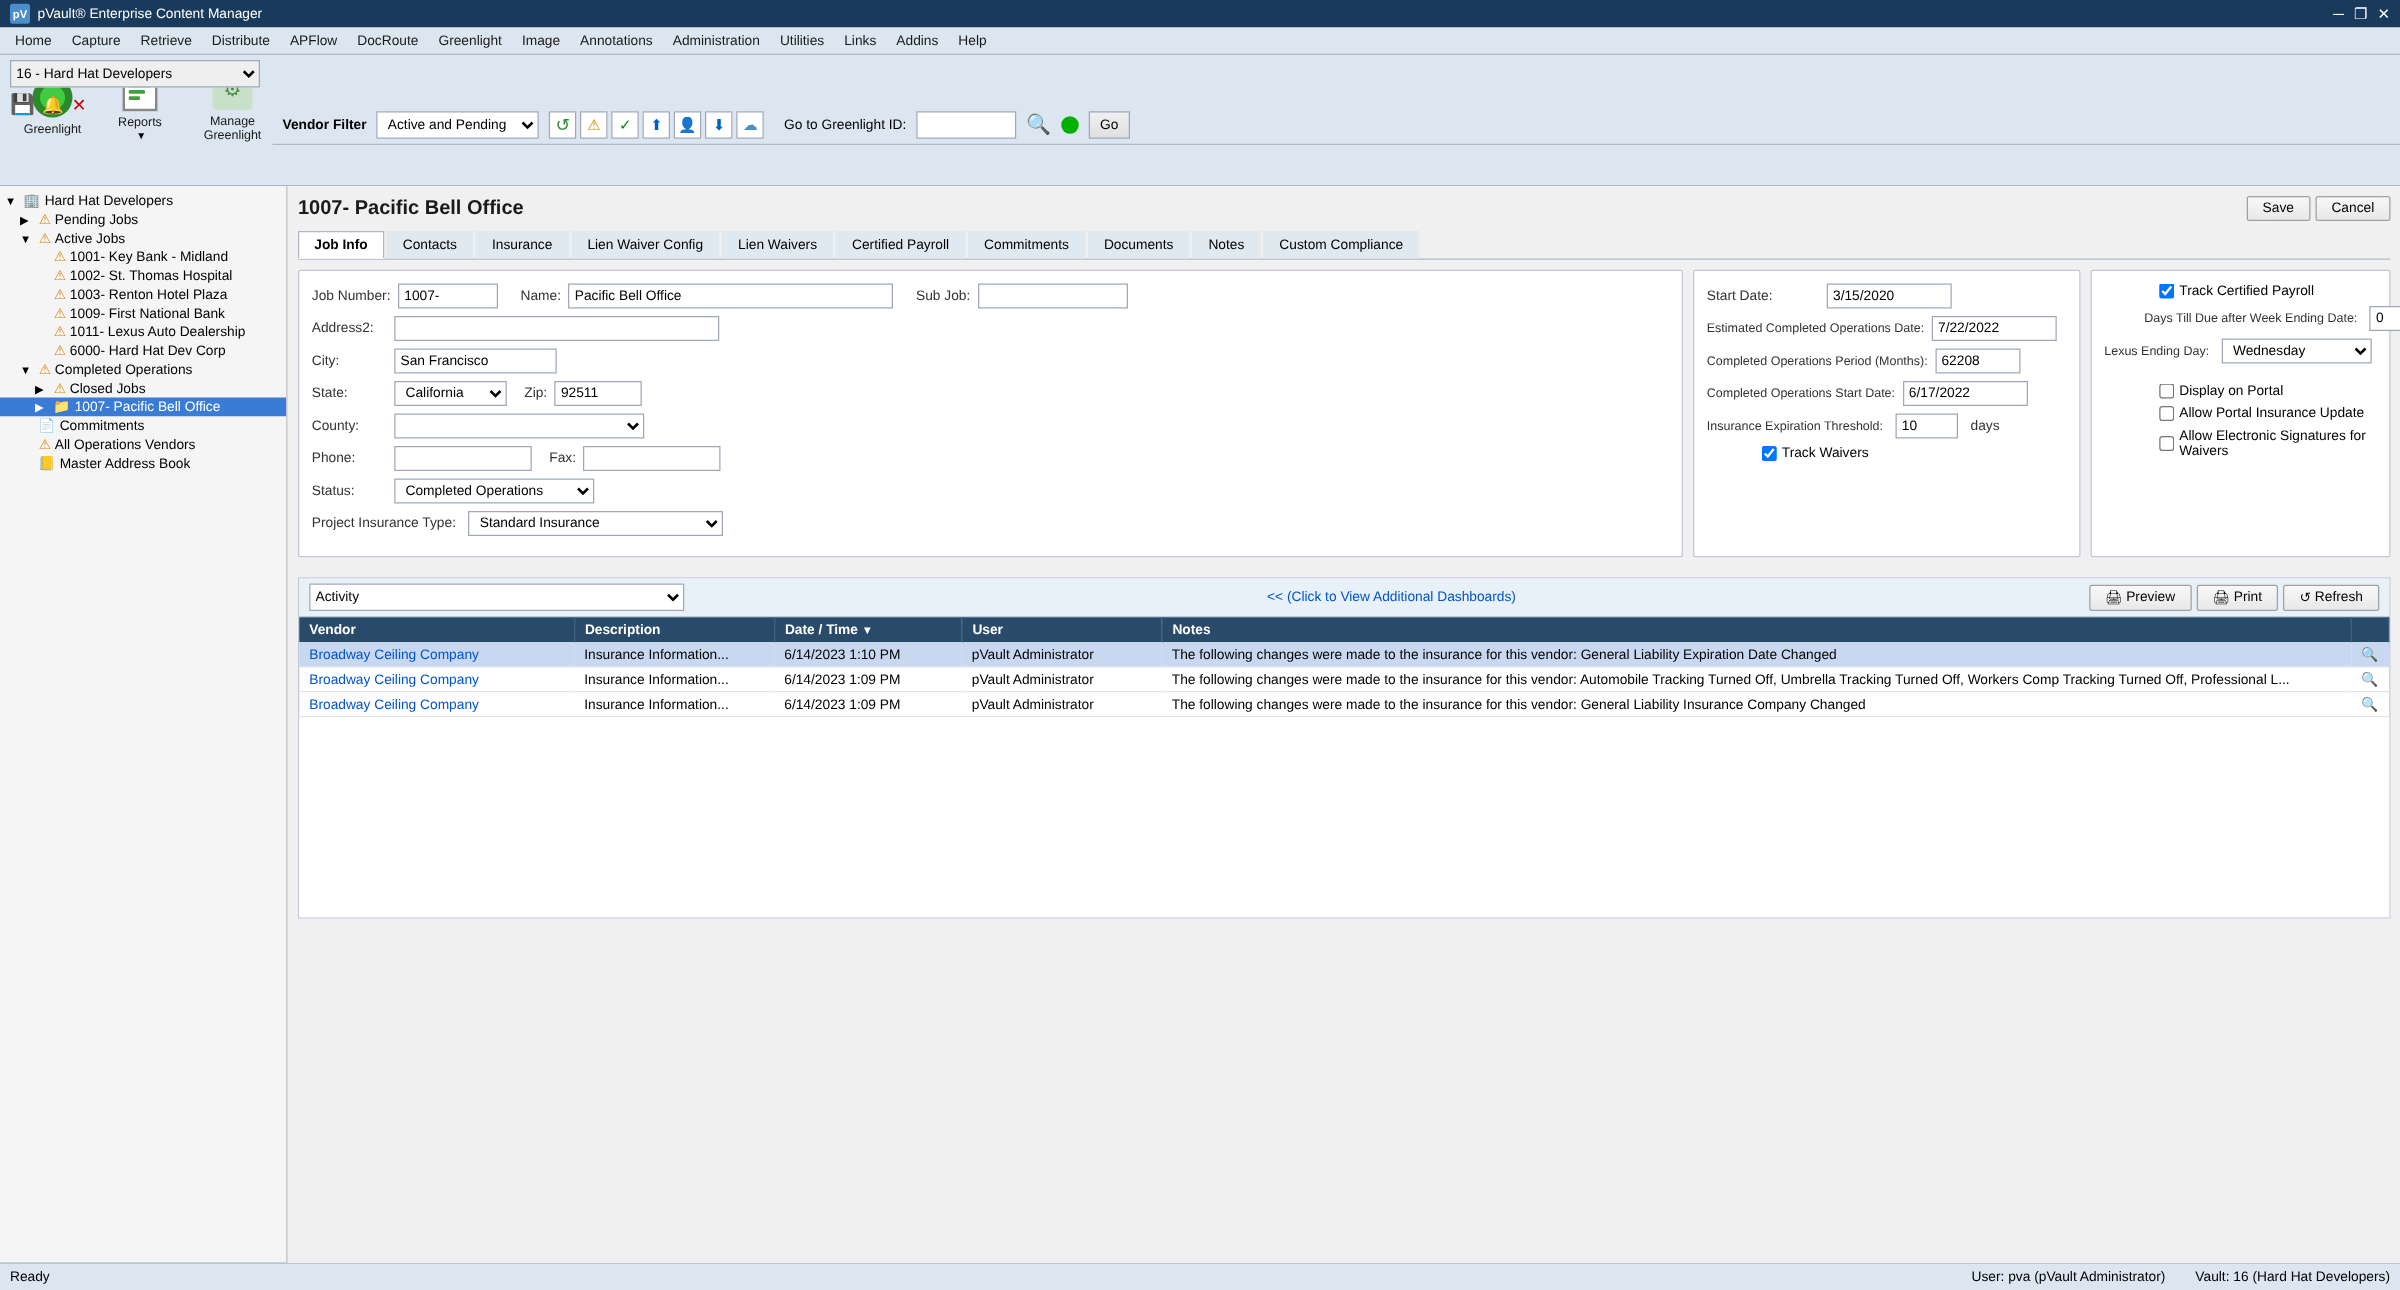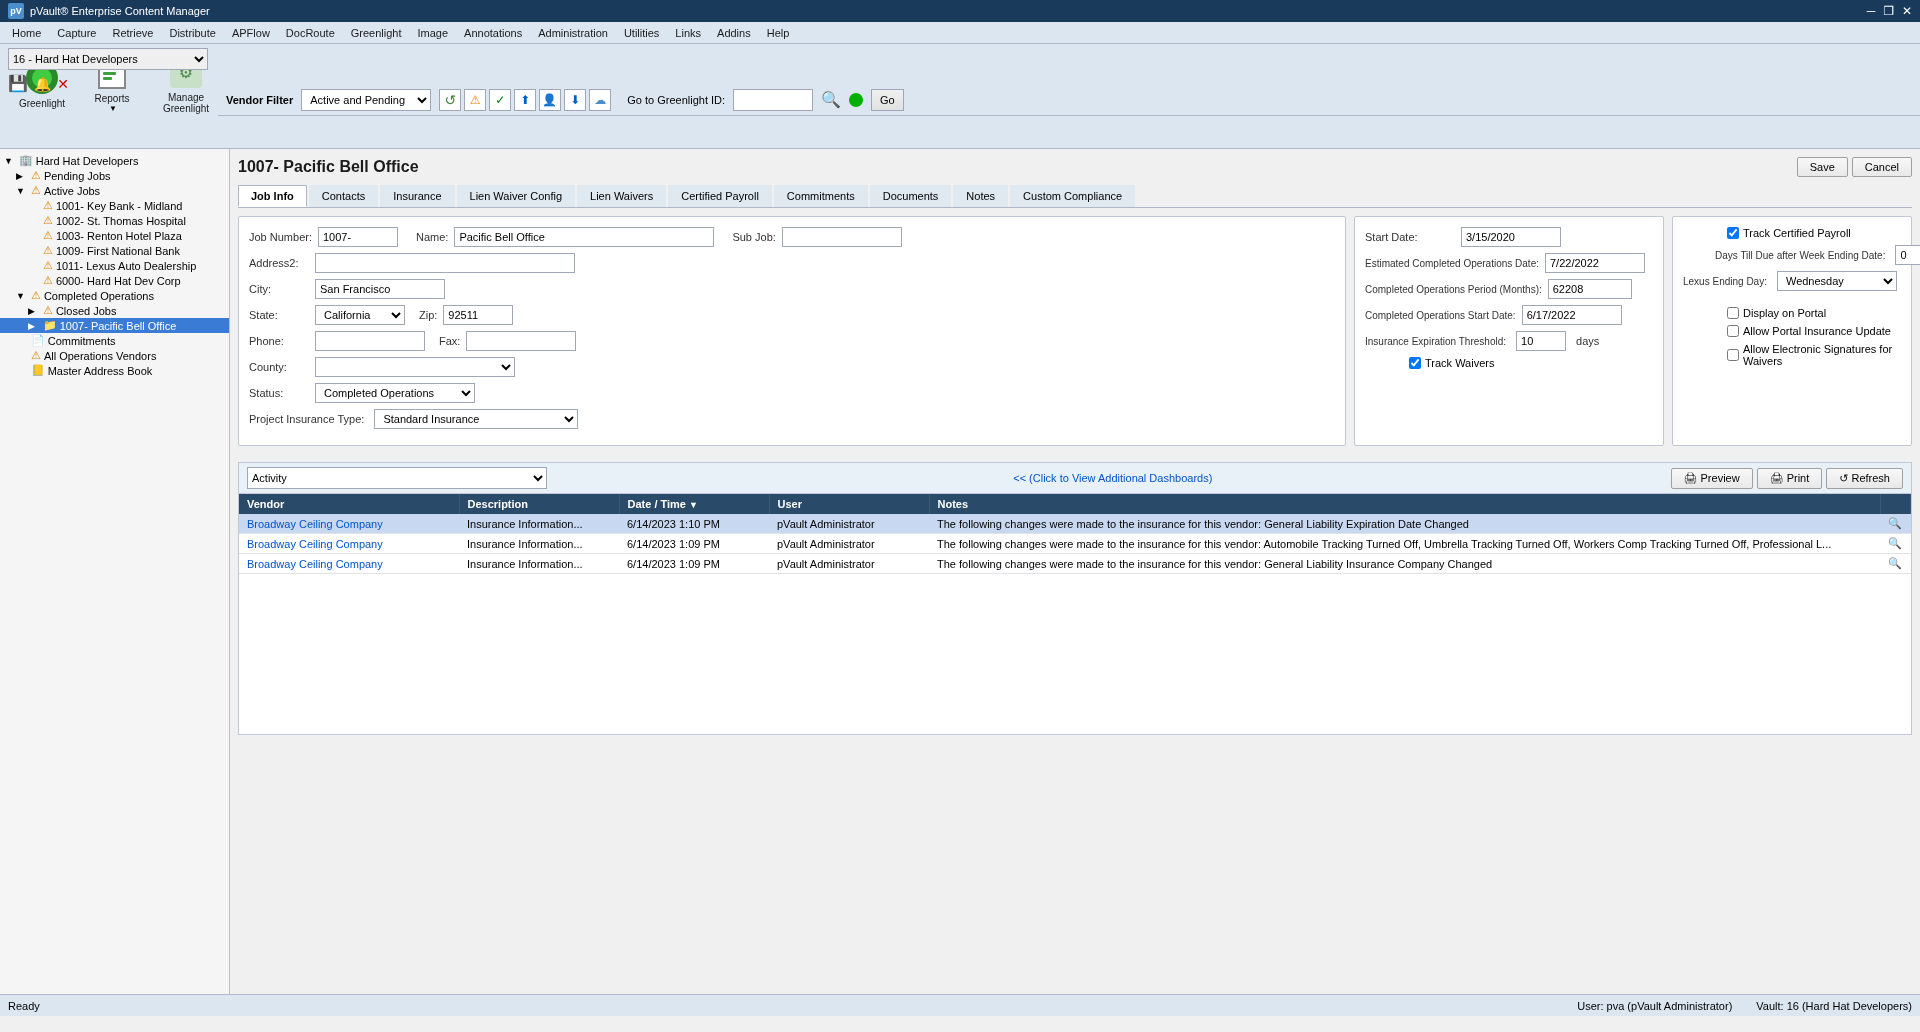--- a/index.html
+++ b/index.html
@@ -323,31 +323,31 @@
         <div class="form-row">
           <span class="form-label" style="min-width:60px;">State:</span>
           <select class="form-select" style="width:90px;">
             <option>California</option>
           </select>
           <span class="form-label" style="margin-left:8px;">Zip:</span>
           <input class="form-input" type="text" style="width: 70px;" value="92511">
         </div>
 
         <div class="form-row">
+          <span class="form-label" style="min-width:60px;">County:</span>
+          <select class="form-select" style="width:200px;">
+            <option></option>
+          </select>
+        </div>
+
+        <div class="form-row">
           <span class="form-label" style="min-width:60px;">Phone:</span>
           <input class="form-input" type="text" style="width: 110px;" value="">
           <span class="form-label" style="margin-left:8px;">Fax:</span>
           <input class="form-input" type="text" style="width: 110px;" value="">
-        </div>
-
-        <div class="form-row">
-          <span class="form-label" style="min-width:60px;">County:</span>
-          <select class="form-select" style="width:200px;">
-            <option></option>
-          </select>
         </div>
 
         <div class="form-row">
           <span class="form-label" style="min-width:60px;">Status:</span>
           <select class="form-select" style="width:160px;">
             <option>Completed Operations</option>
             <option>Active</option>
             <option>Pending</option>
             <option>Closed</option>
           </select>
@@ -371,21 +371,21 @@
           <input class="form-input" type="text" style="width: 100px;" value="3/15/2020">
         </div>
 
         <div class="form-row">
           <span class="form-label" style="min-width:90px;font-size:10px;">Estimated Completed Operations Date:</span>
           <input class="form-input" type="text" style="width: 100px;" value="7/22/2022">
         </div>
 
         <div class="form-row">
           <span class="form-label" style="min-width:90px;font-size:10px;">Completed Operations Period (Months):</span>
-          <input class="form-input" type="text" style="width: 84px;" value="62208">
+          <input class="form-input" type="text" style="width: 68px;" value="62208">
         </div>
 
         <div class="form-row">
           <span class="form-label" style="min-width:90px;font-size:10px;">Completed Operations Start Date:</span>
           <input class="form-input" type="text" style="width: 100px;" value="6/17/2022">
         </div>
 
         <div class="form-row">
           <span class="form-label" style="font-size:10px;">Insurance Expiration Threshold:</span>
           <input class="form-input" type="text" style="width: 50px; margin-left: 4px;" value="10">
@@ -515,19 +515,19 @@
         </tbody>
       </table>
 
       <div style="height:160px;background:white;"></div>
 
     </div>
 
   </div>
 </div>
 
-<div id="status-bar" style="position:absolute;bottom:16px;left:0;right:0;gap:24px;">
+<div id="status-bar" style="position:absolute;bottom:0;left:0;right:0;gap:24px;">
   <span>Ready</span>
   <div style="display:flex;gap:24px;">
     <span>User: pva (pVault Administrator)</span>
     <span>Vault: 16 (Hard Hat Developers)</span>
   </div>
 </div>
 
 </body></html>

